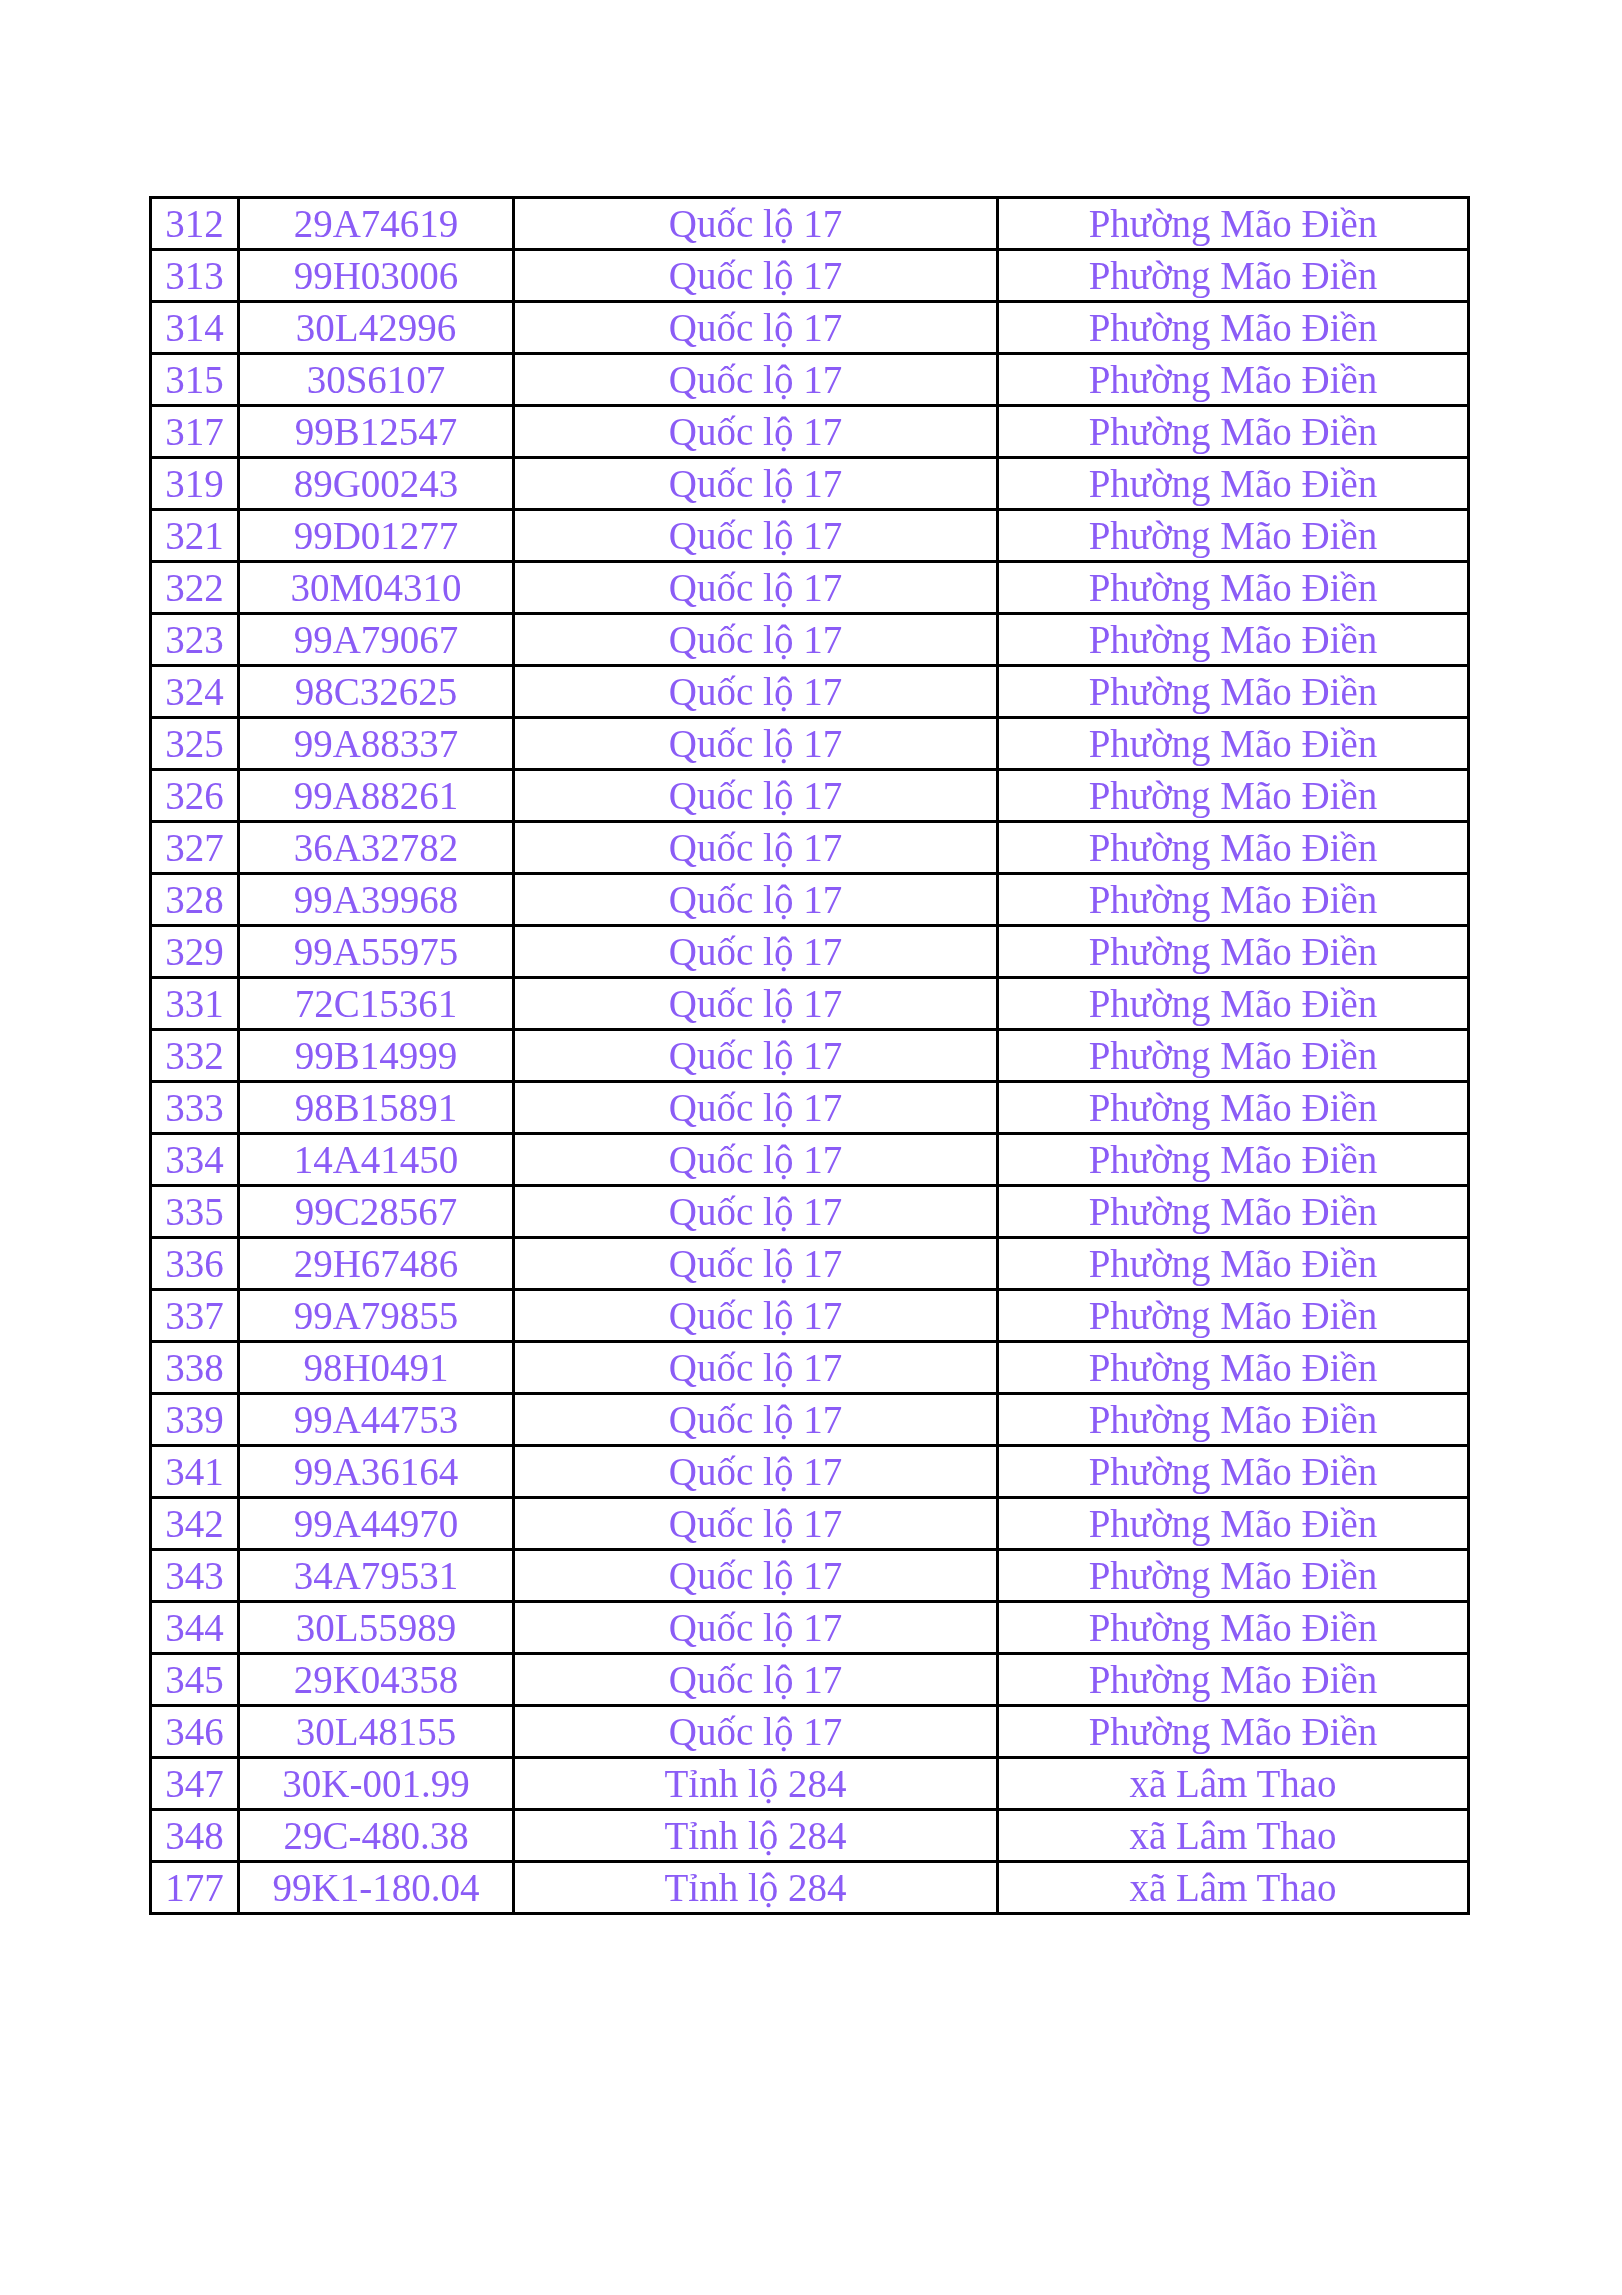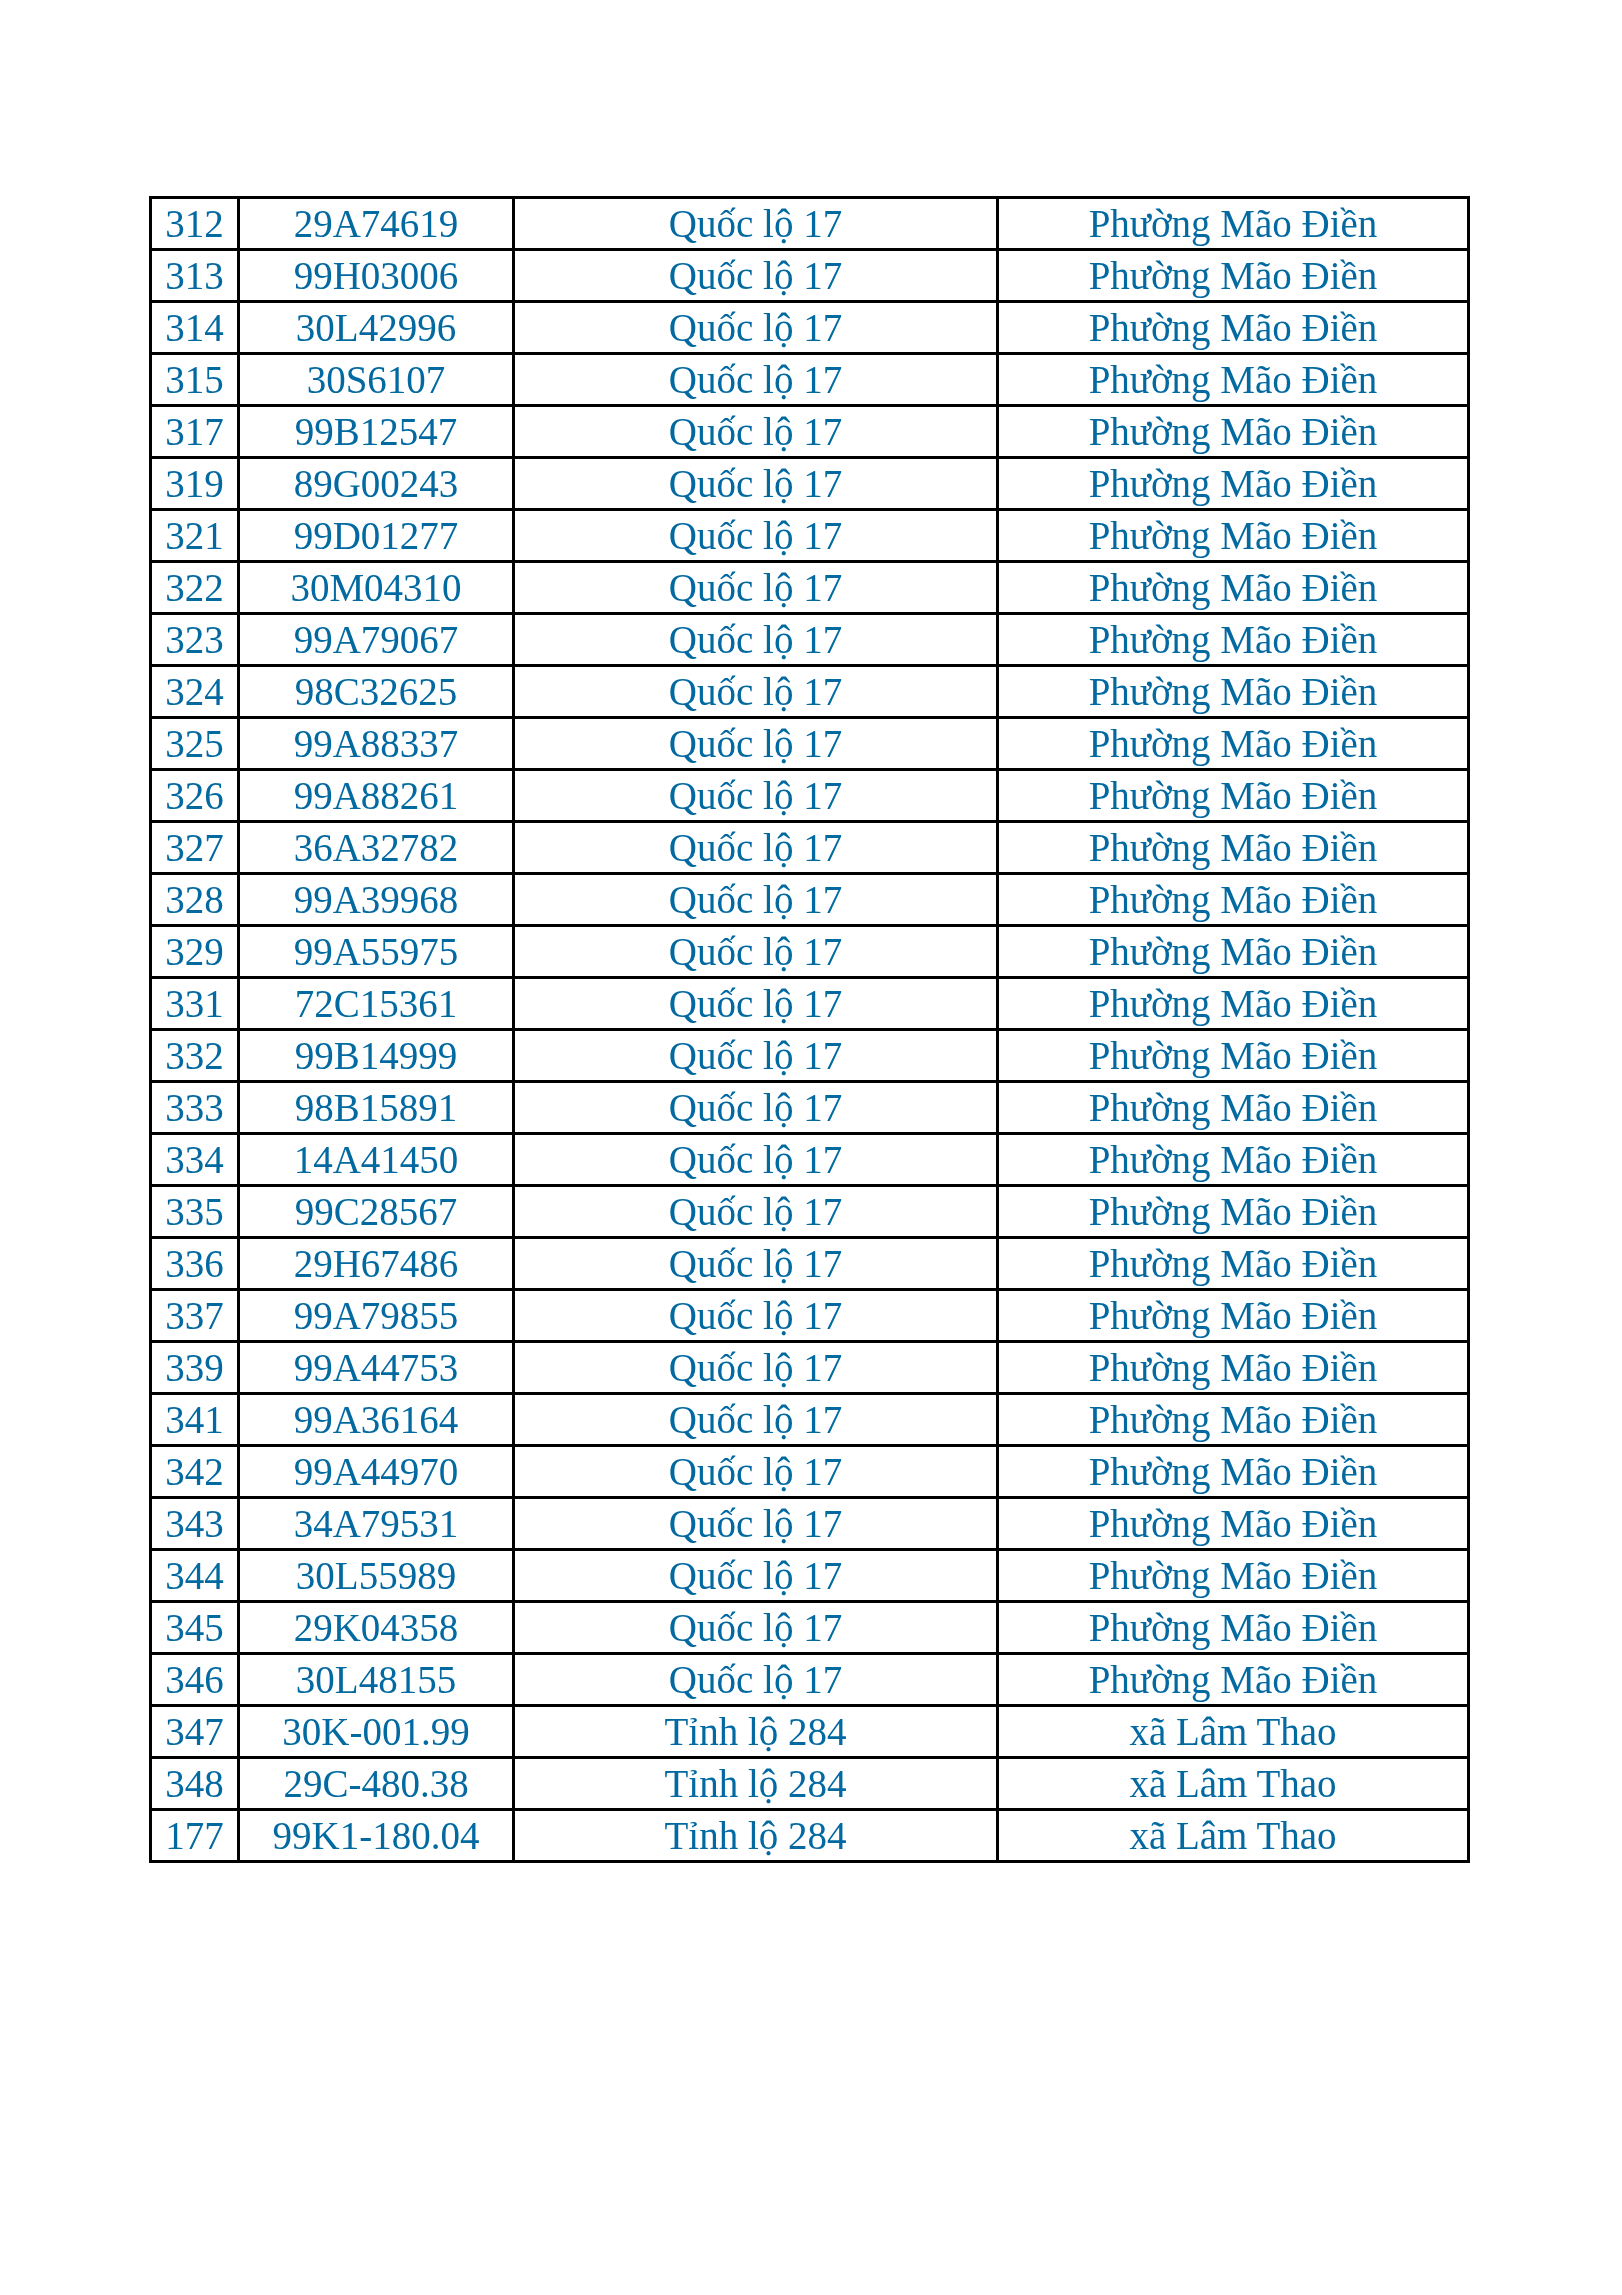--- a/index.html
+++ b/index.html
@@ -7,21 +7,21 @@
     padding: 0;
     background: #ffffff;
   }
   .page {
     position: relative;
     width: 1622px;
     height: 2295px;
     background: #ffffff;
     overflow: hidden;
     font-family: "Liberation Serif", "DejaVu Serif", serif;
-    color: #0369a1;
+    color: #8b5cf6;
   }
   table.doc-table {
     position: absolute;
     left: 149px;
     top: 196px;
     width: 1318px;
     border-collapse: collapse;
     table-layout: fixed;
   }
   table.doc-table td {
@@ -178,20 +178,26 @@
           <td>Quốc lộ 17</td>
           <td>Phường Mão Điền</td>
         </tr>
         <tr>
           <td>337</td>
           <td>99A79855</td>
           <td>Quốc lộ 17</td>
           <td>Phường Mão Điền</td>
         </tr>
         <tr>
+          <td>338</td>
+          <td>98H0491</td>
+          <td>Quốc lộ 17</td>
+          <td>Phường Mão Điền</td>
+        </tr>
+        <tr>
           <td>339</td>
           <td>99A44753</td>
           <td>Quốc lộ 17</td>
           <td>Phường Mão Điền</td>
         </tr>
         <tr>
           <td>341</td>
           <td>99A36164</td>
           <td>Quốc lộ 17</td>
           <td>Phường Mão Điền</td>

